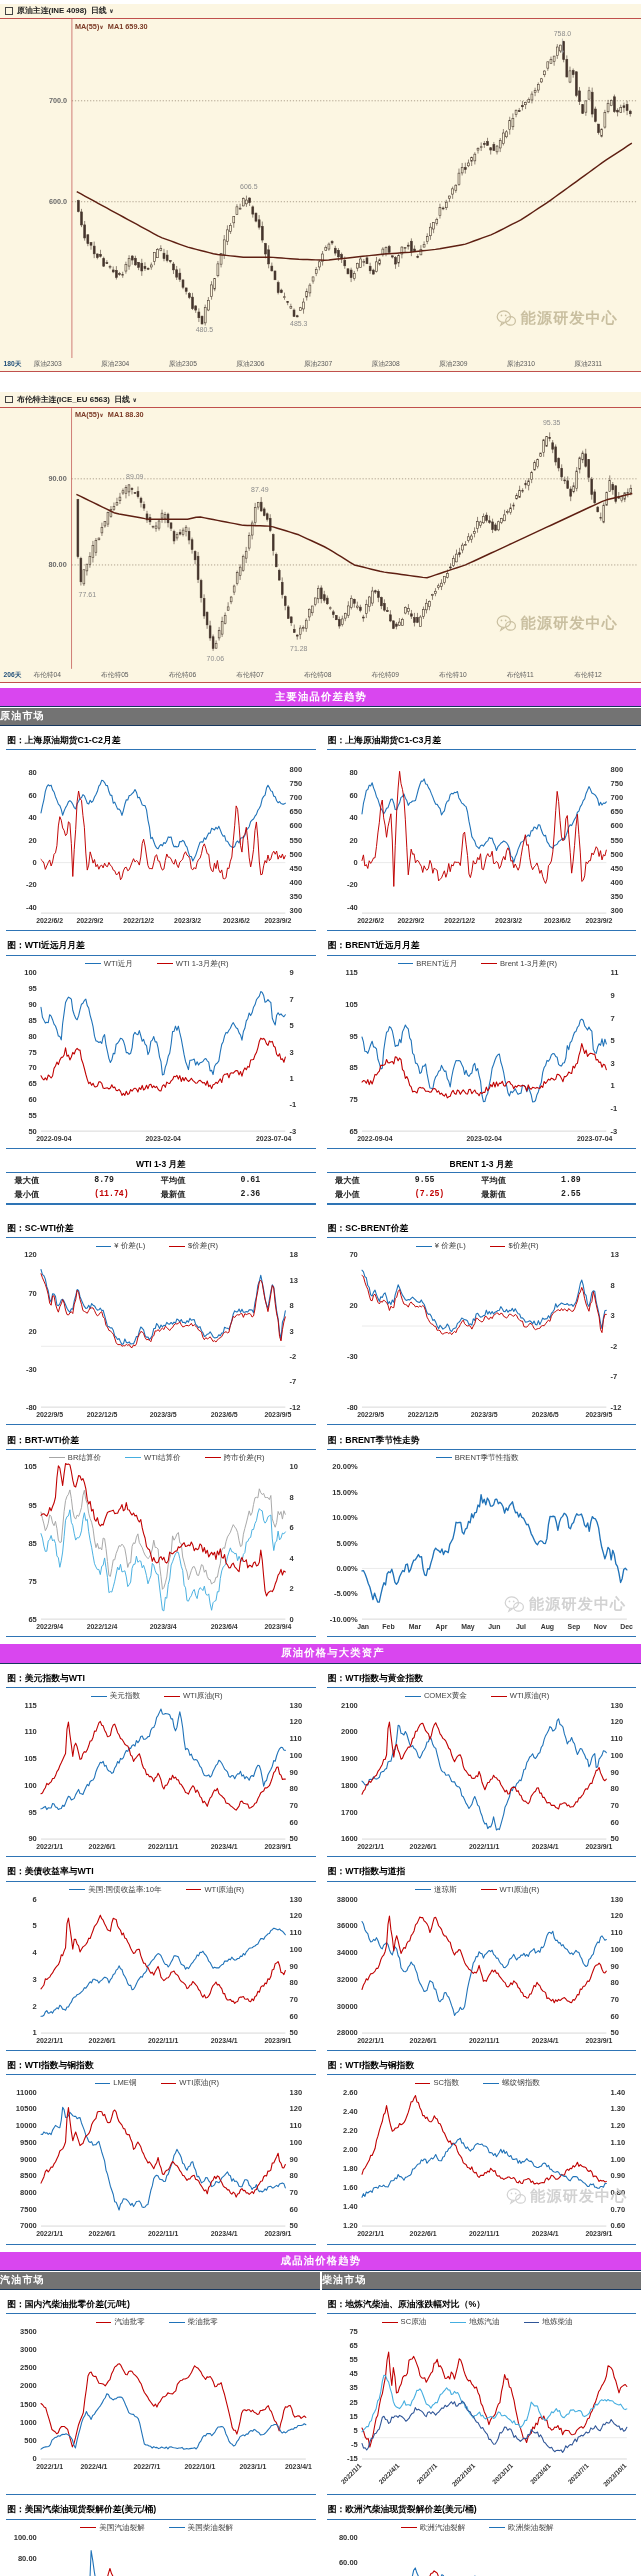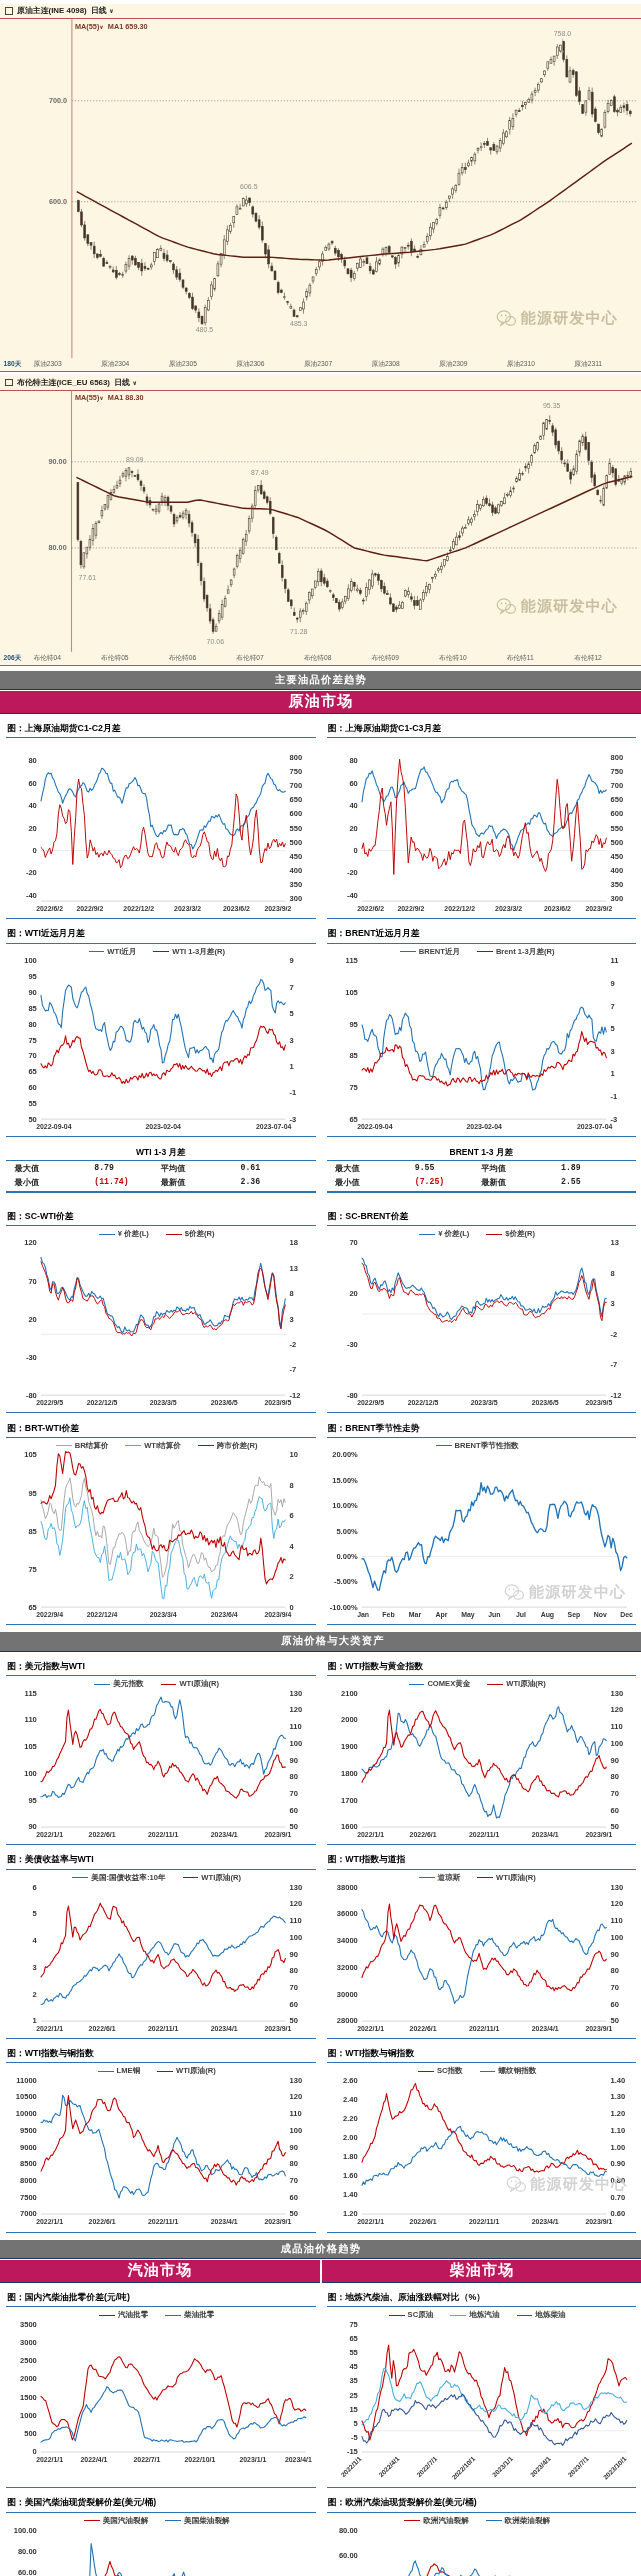--- a/index.html
+++ b/index.html
@@ -12,30 +12,30 @@
   .cs-box{display:inline-block;width:6px;height:5.5px;border:0.9px solid #444;border-top-width:1.8px;}
   .cs-caret{font-size:6px;color:#333;margin-left:-1.8px;}
   .cs-plot{position:relative;}
   .cs-xaxis{position:relative;display:flex;align-items:center;background:#FCF6E2;font-size:6.7px;color:#5a5a5a;padding:1.8px 0 2.4px 0;}
   .cs-xaxis .dayspan{color:#1F4E79;font-weight:bold;margin-left:3.6px;margin-right:12px;}
   .cs-xaxis .xl{flex:1;text-align:left;white-space:nowrap;}
   .ma-tag{position:absolute;top:2.4px;left:75px;font-size:7.3px;font-weight:bold;color:#7B3A26;z-index:3;}
   .ma-tag .caret{font-size:5.5px;}
 
   
-  .band{background:#737373;color:#fff;font-weight:bold;font-size:10.3px;text-align:center;padding:1.8px 0 2.4px 0;border-bottom:1.8px solid #17375E;letter-spacing:1.2px;}
+  .band{background:#d946ef;color:#fff;font-weight:bold;font-size:10.3px;text-align:center;padding:1.8px 0 2.4px 0;border-bottom:1.8px solid #17375E;letter-spacing:1.2px;}
   .subband-row{display:flex;gap:1.8px;margin-top:0.6px;}
-  .subband{flex:1;background:#be185d;color:#fff;font-weight:bold;font-size:15px;text-align:center;padding:1.2px 0 1.8px 0;border-bottom:1.8px solid #17375E;letter-spacing:1.2px;}
+  .subband{flex:1;background:#737373;color:#fff;font-weight:bold;font-size:10px;padding:1.2px 0 1.8px 0;border-bottom:1.8px solid #17375E;letter-spacing:1.2px;}
 
   
   .row{display:flex;gap:11px;padding:0 6px;margin-top:7.3px;}
   .chart-block{flex:1;min-width:0;border-bottom:1.8px solid #2E74B5;padding-bottom:1.2px;}
   .chart-title{font-weight:bold;font-size:8.8px;color:#000;padding:1.8px 1.2px 2.4px 1.2px;border-bottom:1.8px solid #2E74B5;}
   .plot{position:relative;}
-  .legend{position:absolute;top:3px;left:0;right:8px;display:flex;justify-content:center;gap:17px;font-size:7.6px;font-weight:bold;color:#404040;white-space:nowrap;z-index:2;}
+  .legend{position:absolute;top:3px;left:0;right:8px;display:flex;justify-content:center;gap:24px;font-size:7.6px;font-weight:normal;color:#404040;white-space:nowrap;z-index:2;}
   .legend .sw{display:inline-block;width:15.8px;height:0;margin-right:3px;vertical-align:middle;}
 
   
   .tables-row{display:flex;gap:11px;padding:0 6px;margin-top:8.5px;}
   .stat-table{flex:1;border-bottom:2.4px solid #2E74B5;}
   .stat-title{text-align:center;font-weight:bold;font-size:8.5px;color:#000;border-bottom:1.2px solid #2E74B5;padding:1.2px 0;}
   .stat-grid{display:grid;grid-template-columns:1.2fr 1fr 1.2fr 1fr;font-size:8.2px;font-weight:bold;color:#222;padding:2.4px 8.5px 3.6px 8.5px;row-gap:2.4px;font-family:Liberation Mono, monospace;}
   .stat-grid .neg{color:#C00000;}
 
   
@@ -434,21 +434,21 @@
         <span class="xl">原油2305</span>
         <span class="xl">原油2306</span>
         <span class="xl">原油2307</span>
         <span class="xl">原油2308</span>
         <span class="xl">原油2309</span>
         <span class="xl">原油2310</span>
         <span class="xl">原油2311</span>
       </div>
   </div>
 
-  <div class="cs-block" style="margin-top:3px;">
+  <div class="cs-block" style="margin-top:20px;">
     <div class="cs-header">
       <span class="cs-box"></span>
       <span>布伦特主连(ICE_EU 6563)</span>
       <span>日线</span>
         <span class="cs-caret">∨</span>
     </div>
     <div class="cs-plot" id="candle1" style="height: 261px;"><svg width="100%" height="261" viewBox="0 0 1059 430">
           <line x1="118" x2="1053" y1="116.55172413793105" y2="116.55172413793105" stroke="#7d6a58" stroke-width="1" stroke-dasharray="2 3"></line>
           <text x="110" y="120.55172413793105" text-anchor="end" font-size="12" font-weight="bold" fill="#6a6a6a">90.00</text>
           <line x1="118" x2="1053" y1="258.62068965517244" y2="258.62068965517244" stroke="#7d6a58" stroke-width="1" stroke-dasharray="2 3"></line>

